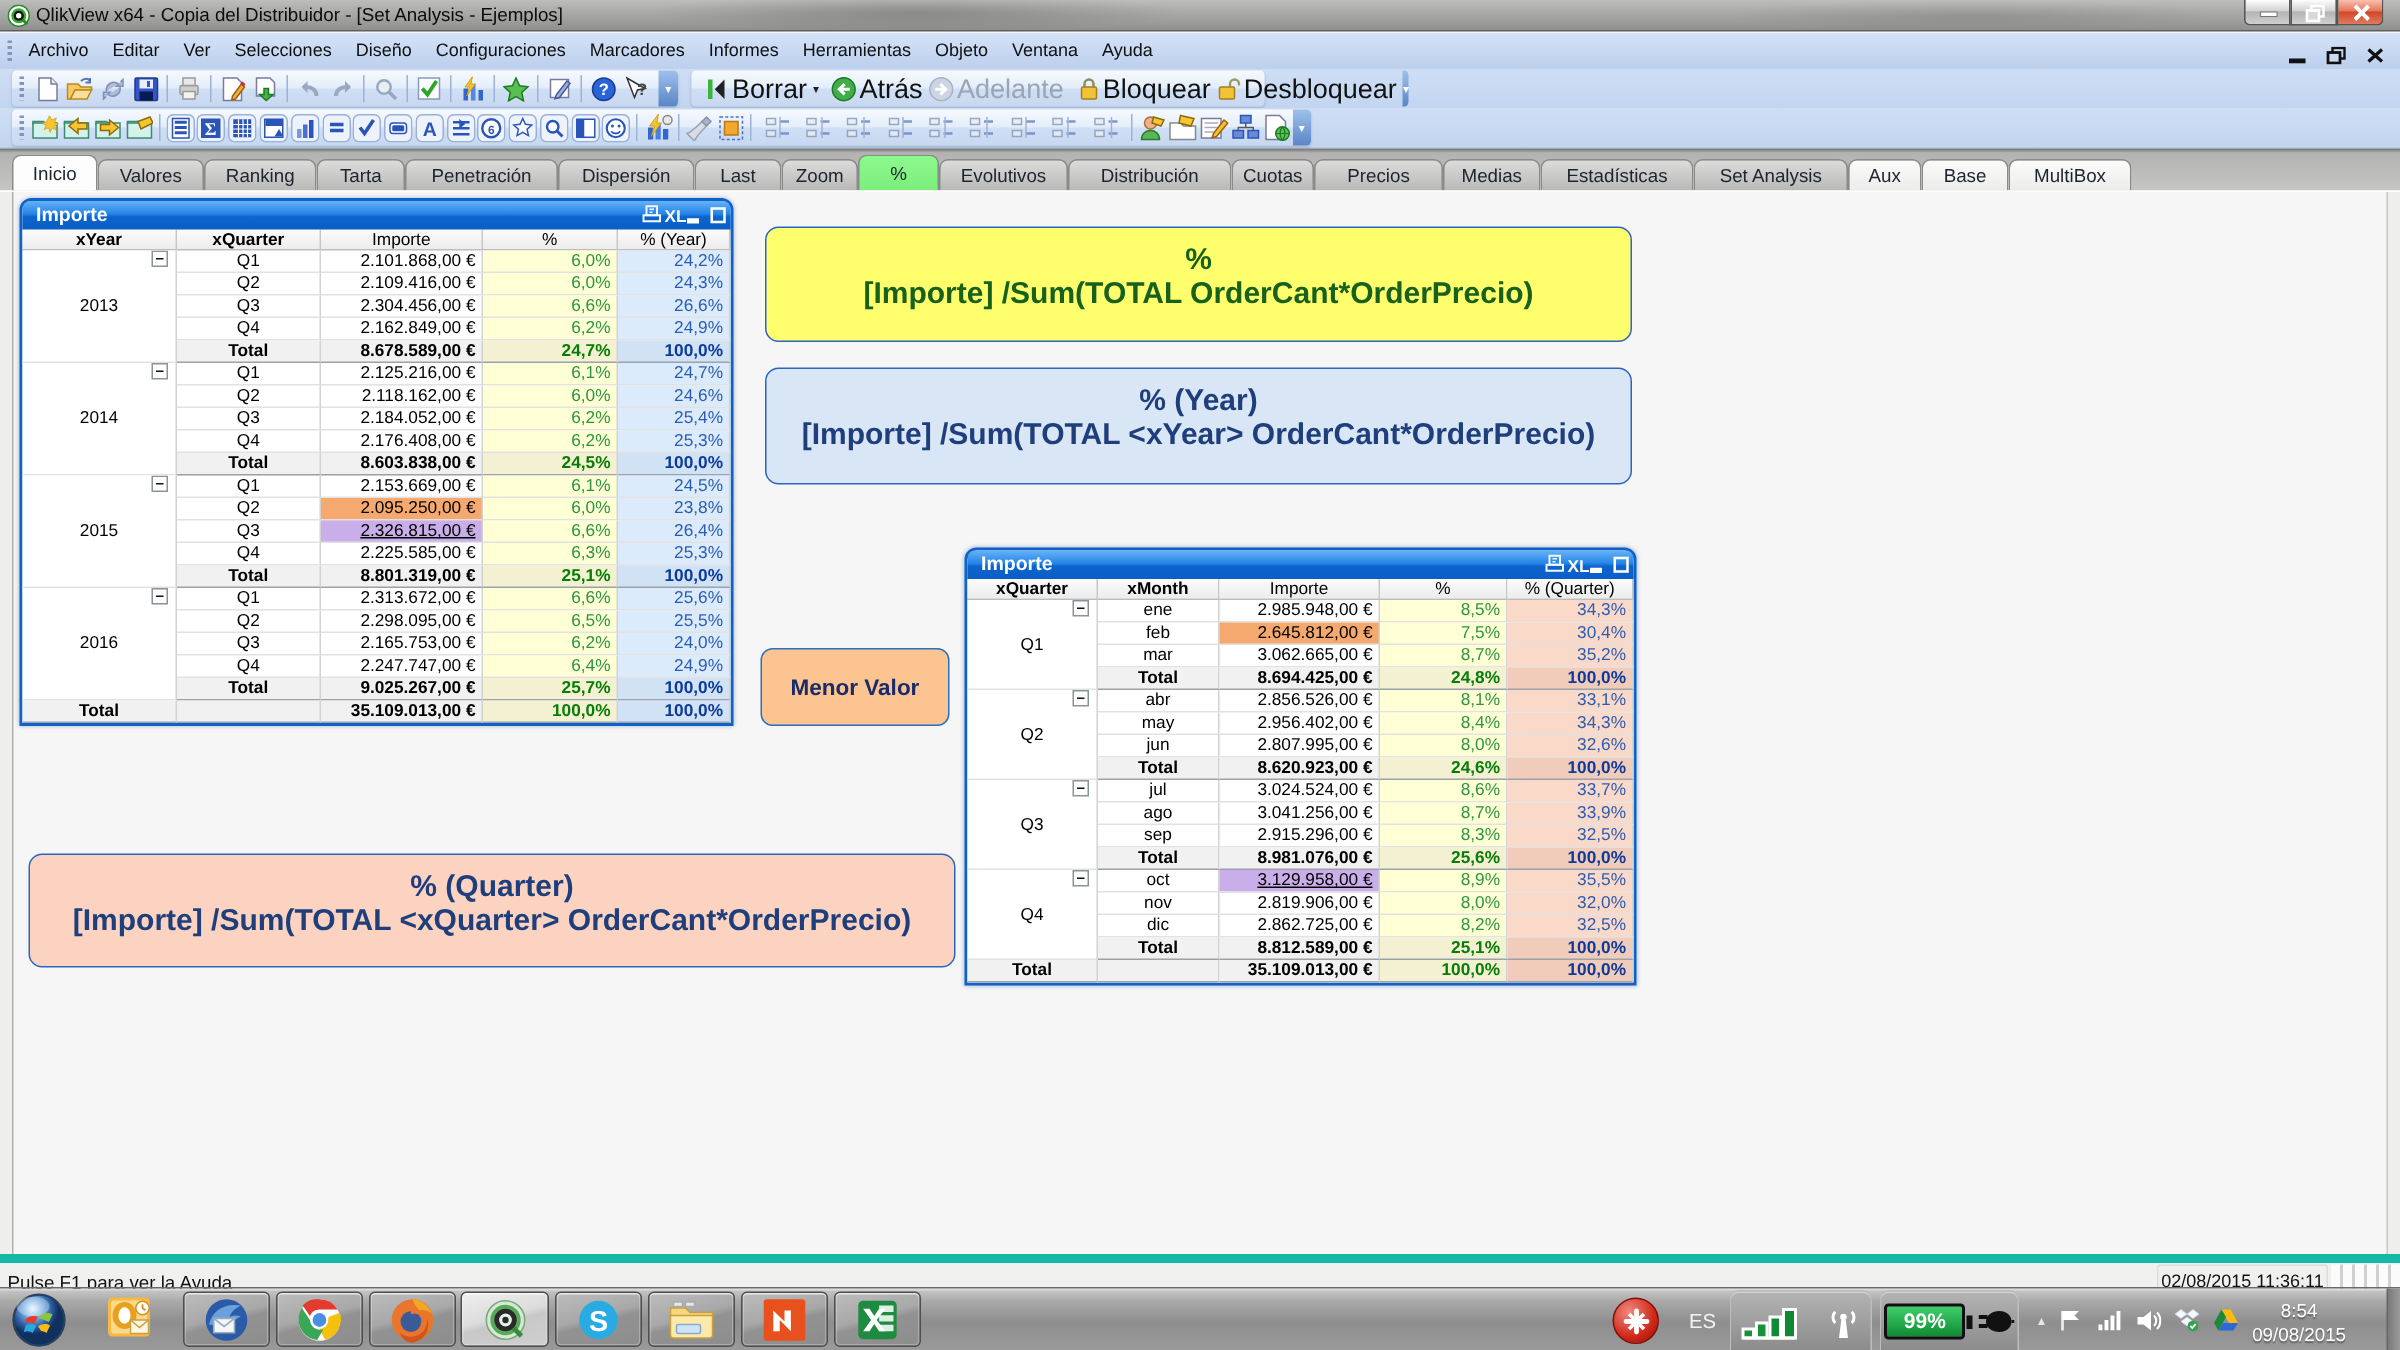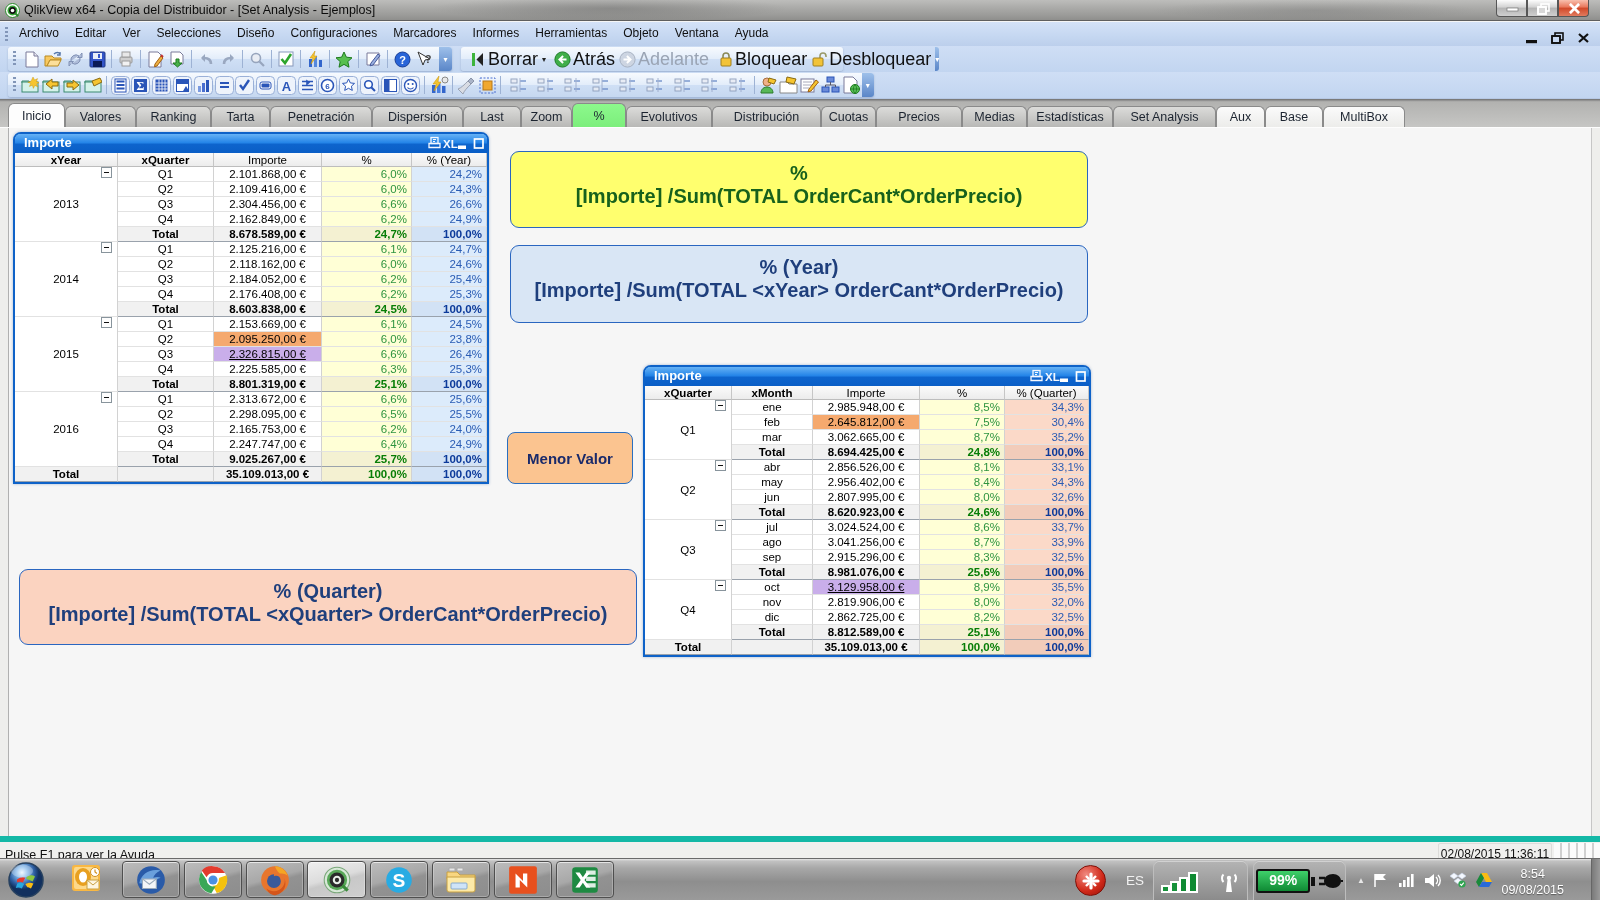--- a/index.html
+++ b/index.html
@@ -61,21 +61,21 @@
 .qvcap .cicons { position:absolute; right:3px; top:2px; }
 table.qvt { border-collapse:separate; border-spacing:0; table-layout:fixed;
   font-size:11.5px; color:#000; }
 .qvt td { padding:0 4px 0 4px; height:15px; border-right:1px solid #d2d2d2;
   border-bottom:1px solid #e2e2e2; overflow:hidden; white-space:nowrap; }
 .qvt tr.hd td { background:linear-gradient(180deg,#fbfbfb,#ececec); border-bottom:1px solid #bdbdbd;
   border-right:1px solid #c6c6c6; text-align:center; height:14px; }
 .qvt tr.hd td.b { font-weight:bold; }
 .qvt td.c1 { background:#fff; }
 .qvt td.c2 { text-align:center; }
-.qvt td.c3 { text-align:center; }
+.qvt td.c3 { text-align:right; }
 .qvt td.c4 { text-align:right; background:#ffffd6; }
 .qvt td.c5 { text-align:right; }
 .qvt .pc { color:#2e9440; }
 .qvt .py { background:#dcebfb; color:#2a5cb4; }
 .qvt .pq { background:#fbd9c8; color:#2a5cb4; }
 .qvt tr.tr td, .qvt tr.gr td { font-weight:bold; border-bottom:1px solid #9aa2ac; }
 .qvt tr.tr td.c2, .qvt tr.tr td.c3, .qvt tr.gr td.c1, .qvt tr.gr td.c2, .qvt tr.gr td.c3 { background:#f1f1f1; }
 .qvt tr.tr td.c4, .qvt tr.gr td.c4 { background:#f4f1d2; color:#067d06; }
 .qvt tr.tr td.pyt, .qvt tr.gr td.pyt { background:#d2e2f5; color:#0c3a9a; text-align:right; }
 .qvt tr.tr td.pqt, .qvt tr.gr td.pqt { background:#f2ccba; color:#0c3a9a; text-align:right; }
@@ -623,21 +623,21 @@
       <div class="tab " style="width:102px">Penetración</div>
       <div class="tab " style="width:91px">Dispersión</div>
       <div class="tab " style="width:58px">Last</div>
       <div class="tab " style="width:51px">Zoom</div>
       <div class="tab green" style="width:54px">%</div>
       <div class="tab " style="width:86px">Evolutivos</div>
       <div class="tab " style="width:109px">Distribución</div>
       <div class="tab " style="width:55px">Cuotas</div>
       <div class="tab " style="width:86px">Precios</div>
       <div class="tab " style="width:65px">Medias</div>
-      <div class="tab " style="width:86px">Estadísticas</div>
+      <div class="tab " style="width:102px">Estadísticas</div>
       <div class="tab " style="width:103px">Set Analysis</div>
       <div class="tab white" style="width:49px">Aux</div>
       <div class="tab white" style="width:58px">Base</div>
       <div class="tab white" style="width:82px">MultiBox</div>
     </div>
   </div>
 <div id="content">
   <div style="position:absolute;left:0;top:0;width:8px;height:709px;background:#eeeeec"></div>
     <div style="position:absolute;left:1592px;top:0;width:8px;height:709px;background:#eeeeec"></div>
     <div class="edgeL"></div>

